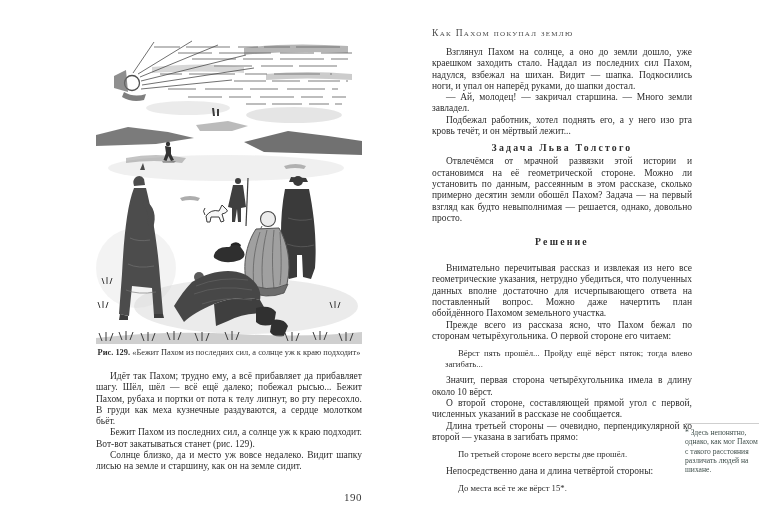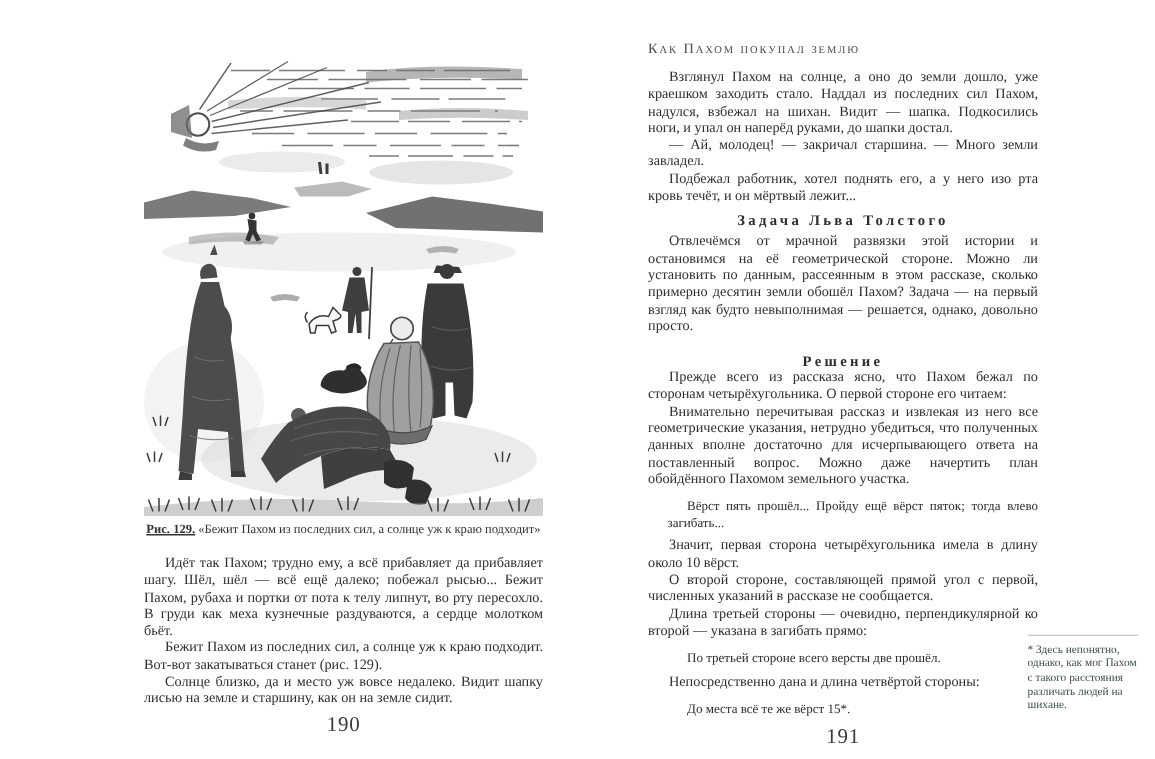--- a/index.html
+++ b/index.html
@@ -2,29 +2,29 @@
 <html><head>
 <meta charset="utf-8">
 <style>
   html,body{margin:0;padding:0;background:#ffffff;}
   .spread{position:relative;width:770px;height:506px;background:#ffffff;overflow:hidden;
           font-family:"Liberation Serif", serif;color:#2d2d2d;}
   .left-page{position:absolute;left:96px;top:38px;width:266px;}
   .right-page{position:absolute;left:432px;top:28px;width:260px;}
   .figure-svg{display:block;width:266px;height:306px;}
   .caption{margin-top:4px;font-size:8.4px;line-height:10px;text-align:center;color:#323232;}
-  .caption .cap-label{font-weight:bold;font-style:normal;text-decoration:underline;}
+  .caption .cap-label{font-weight:bold;font-style:normal;}
   .caption .cap-text{}
   .left-body{margin-top:13px;}
   p.body{margin:0;font-size:9.5px;line-height:11.3px;text-align:justify;text-indent:14px;}
-  .pageno{margin-top:3px;text-align:center;font-size:14px;letter-spacing:.5px;color:#3a3a3a;}
+  .pageno{margin-top:18px;text-align:right;font-size:11px;letter-spacing:.5px;color:#3a3a3a;}
   .running-head{font-variant:small-caps;letter-spacing:1.3px;text-align:left;font-size:9.5px;
                 color:#4a4a4a;margin:0 0 9px 0;}
   .heading{font-weight:bold;letter-spacing:2.2px;text-align:center;font-size:9.8px;margin:5px 0 3px 0;}
-  .heading.solution{margin:12px 0 0 0;}
+  .heading.solution{margin:12px 0 16px 0;}
   .quote{margin:6px 0 6px 13px;font-size:8.7px;line-height:10.6px;text-indent:13px;text-align:justify;}
   .footnote{position:absolute;left:685px;top:406px;width:74px;font-size:7.6px;line-height:9.3px;
             color:#3f4f4b;text-align:left;margin-top:17px;}
   .footnote-rule{border:none;border-top:1px solid #cfcfcf;margin:0 0 4px 0;width:74px;}
 </style>
 </head>
 <body>
 
 <div class="spread">
 
@@ -190,22 +190,22 @@
     <p class="body">Взглянул Пахом на солнце, а оно до земли дошло, уже краешком заходить стало. Наддал из последних сил Пахом, надулся, взбежал на шихан. Видит — шапка. Подкосились ноги, и упал он наперёд руками, до шапки достал.</p>
     <p class="body">— Ай, молодец! — закричал старшина. — Много земли завладел.</p>
     <p class="body">Подбежал работник, хотел поднять его, а у него изо рта кровь течёт, и он мёртвый лежит...</p>
 
     <div class="heading">Задача Льва Толстого</div>
 
     <p class="body">Отвлечёмся от мрачной развязки этой истории и остановимся на её геометрической стороне. Можно ли установить по данным, рассеянным в этом рассказе, сколько примерно десятин земли обошёл Пахом? Задача — на первый взгляд как будто невыполнимая — решается, однако, довольно просто.</p>
 
     <div class="heading solution">Решение</div>
 
+    <p class="body">Внимательно перечитывая рассказ и извлекая из него все геометрические указания, нетрудно убедиться, что полученных данных вполне достаточно для исчерпывающего ответа на поставленный вопрос. Можно даже начертить план обойдённого Пахомом земельного участка.</p>
     <p class="body">Прежде всего из рассказа ясно, что Пахом бежал по сторонам четырёхугольника. О первой стороне его читаем:</p>
-    <p class="body">Внимательно перечитывая рассказ и извлекая из него все геометрические указания, нетрудно убедиться, что полученных данных вполне достаточно для исчерпывающего ответа на поставленный вопрос. Можно даже начертить план обойдённого Пахомом земельного участка.</p>
 
     <p class="quote">Вёрст пять прошёл... Пройду ещё вёрст пяток; тогда влево загибать...</p>
 
     <p class="body">Значит, первая сторона четырёхугольника имела в длину около 10 вёрст.</p>
     <p class="body">О второй стороне, составляющей прямой угол с первой, численных указаний в рассказе не сообщается.</p>
     <p class="body">Длина третьей стороны — очевидно, перпендикулярной ко второй — указана в загибать прямо:</p>
 
     <p class="quote">По третьей стороне всего версты две прошёл.</p>
 
     <p class="body">Непосредственно дана и длина четвёртой стороны:</p>

